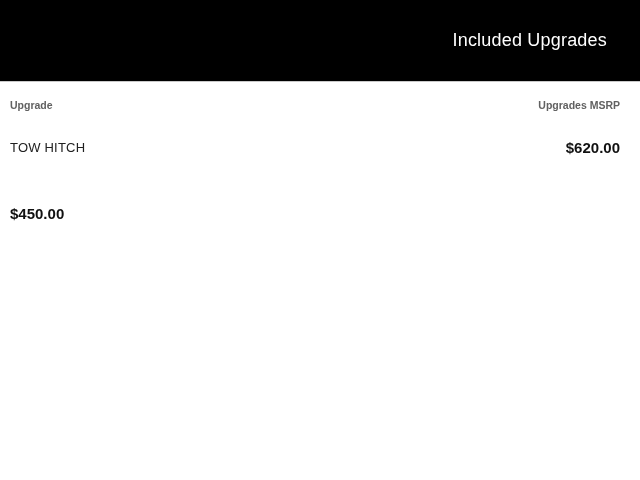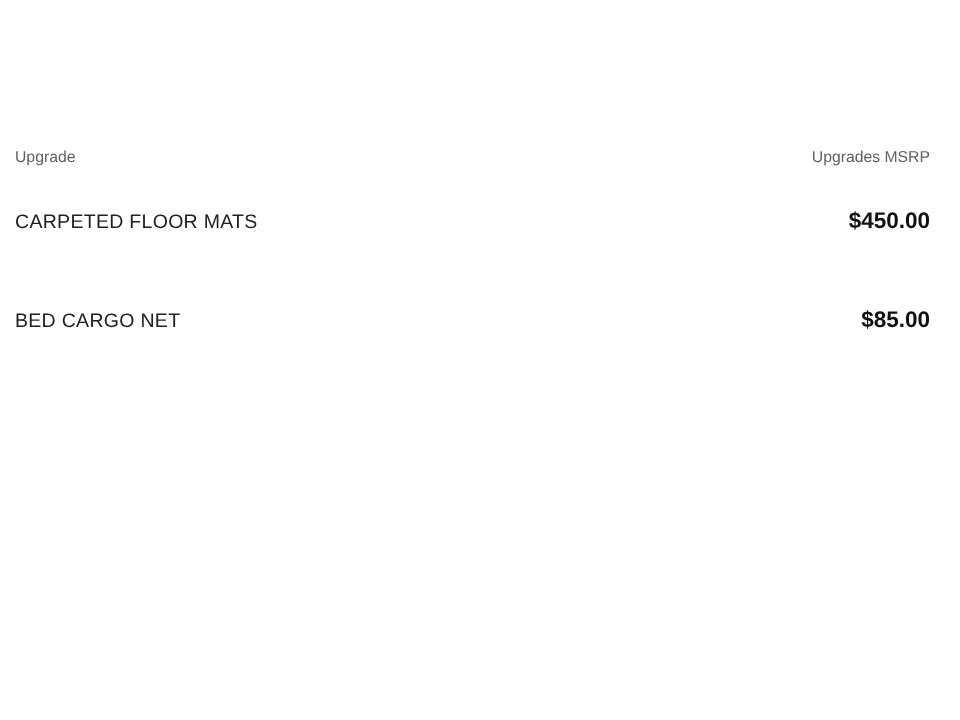--- a/index.html
+++ b/index.html
@@ -33,20 +33,21 @@
   }
   .col-header {
     position: absolute;
     top: 99px; left: 10px; right: 20px;
     display: flex;
     justify-content: space-between;
     align-items: center;
     font-size: 10.5px;
     line-height: 13px;
     color: #616161;
+    font-weight: bold;
   }
   .rows {
     position: absolute;
     top: 114px; left: 10px; right: 20px;
   }
   .row {
     height: 66px;
     display: flex;
     justify-content: space-between;
     align-items: center;
@@ -68,31 +69,33 @@
     line-height: 10px;
     font-style: italic;
     color: #333333;
   }
 </style>
 </head>
 <body>
 
 <div class="page">
 
+  <div class="header-bar">
+    <span class="header-title">Included Upgrades</span>
+  </div>
 
   <div class="col-header">
     <span>Upgrade</span>
     <span>Upgrades MSRP</span>
   </div>
 
   <div class="rows">
     <div class="row">
-      <span class="row-name">CARPETED FLOOR MATS</span>
-      <span class="row-price">$450.00</span>
+      <span class="row-name">TOW HITCH</span>
+      <span class="row-price">$620.00</span>
     </div>
     <div class="row">
-      <span class="row-name">BED CARGO NET</span>
-      <span class="row-price">$85.00</span>
+      <span class="row-price">$450.00</span>
     </div>
   </div>
 
 
 </div>
 
 </body></html>

